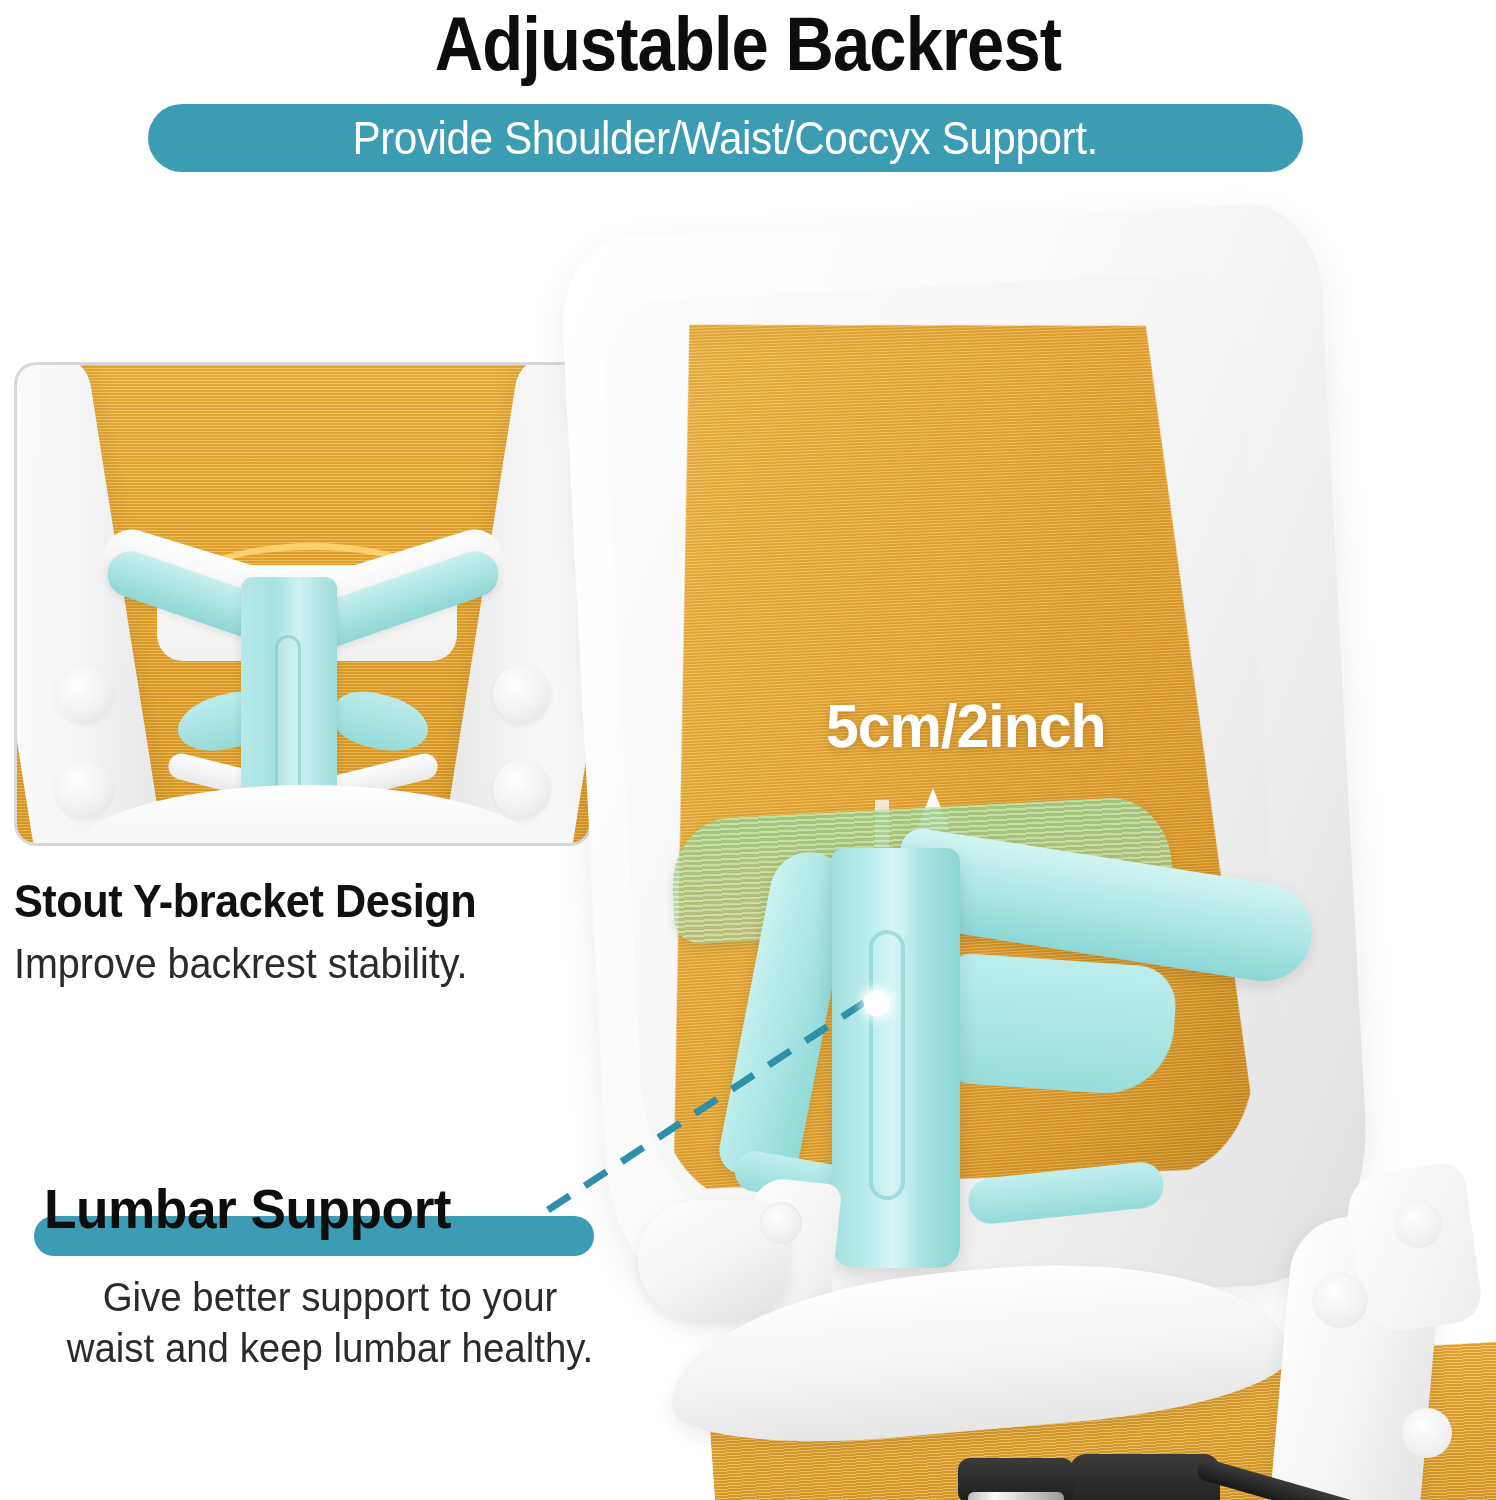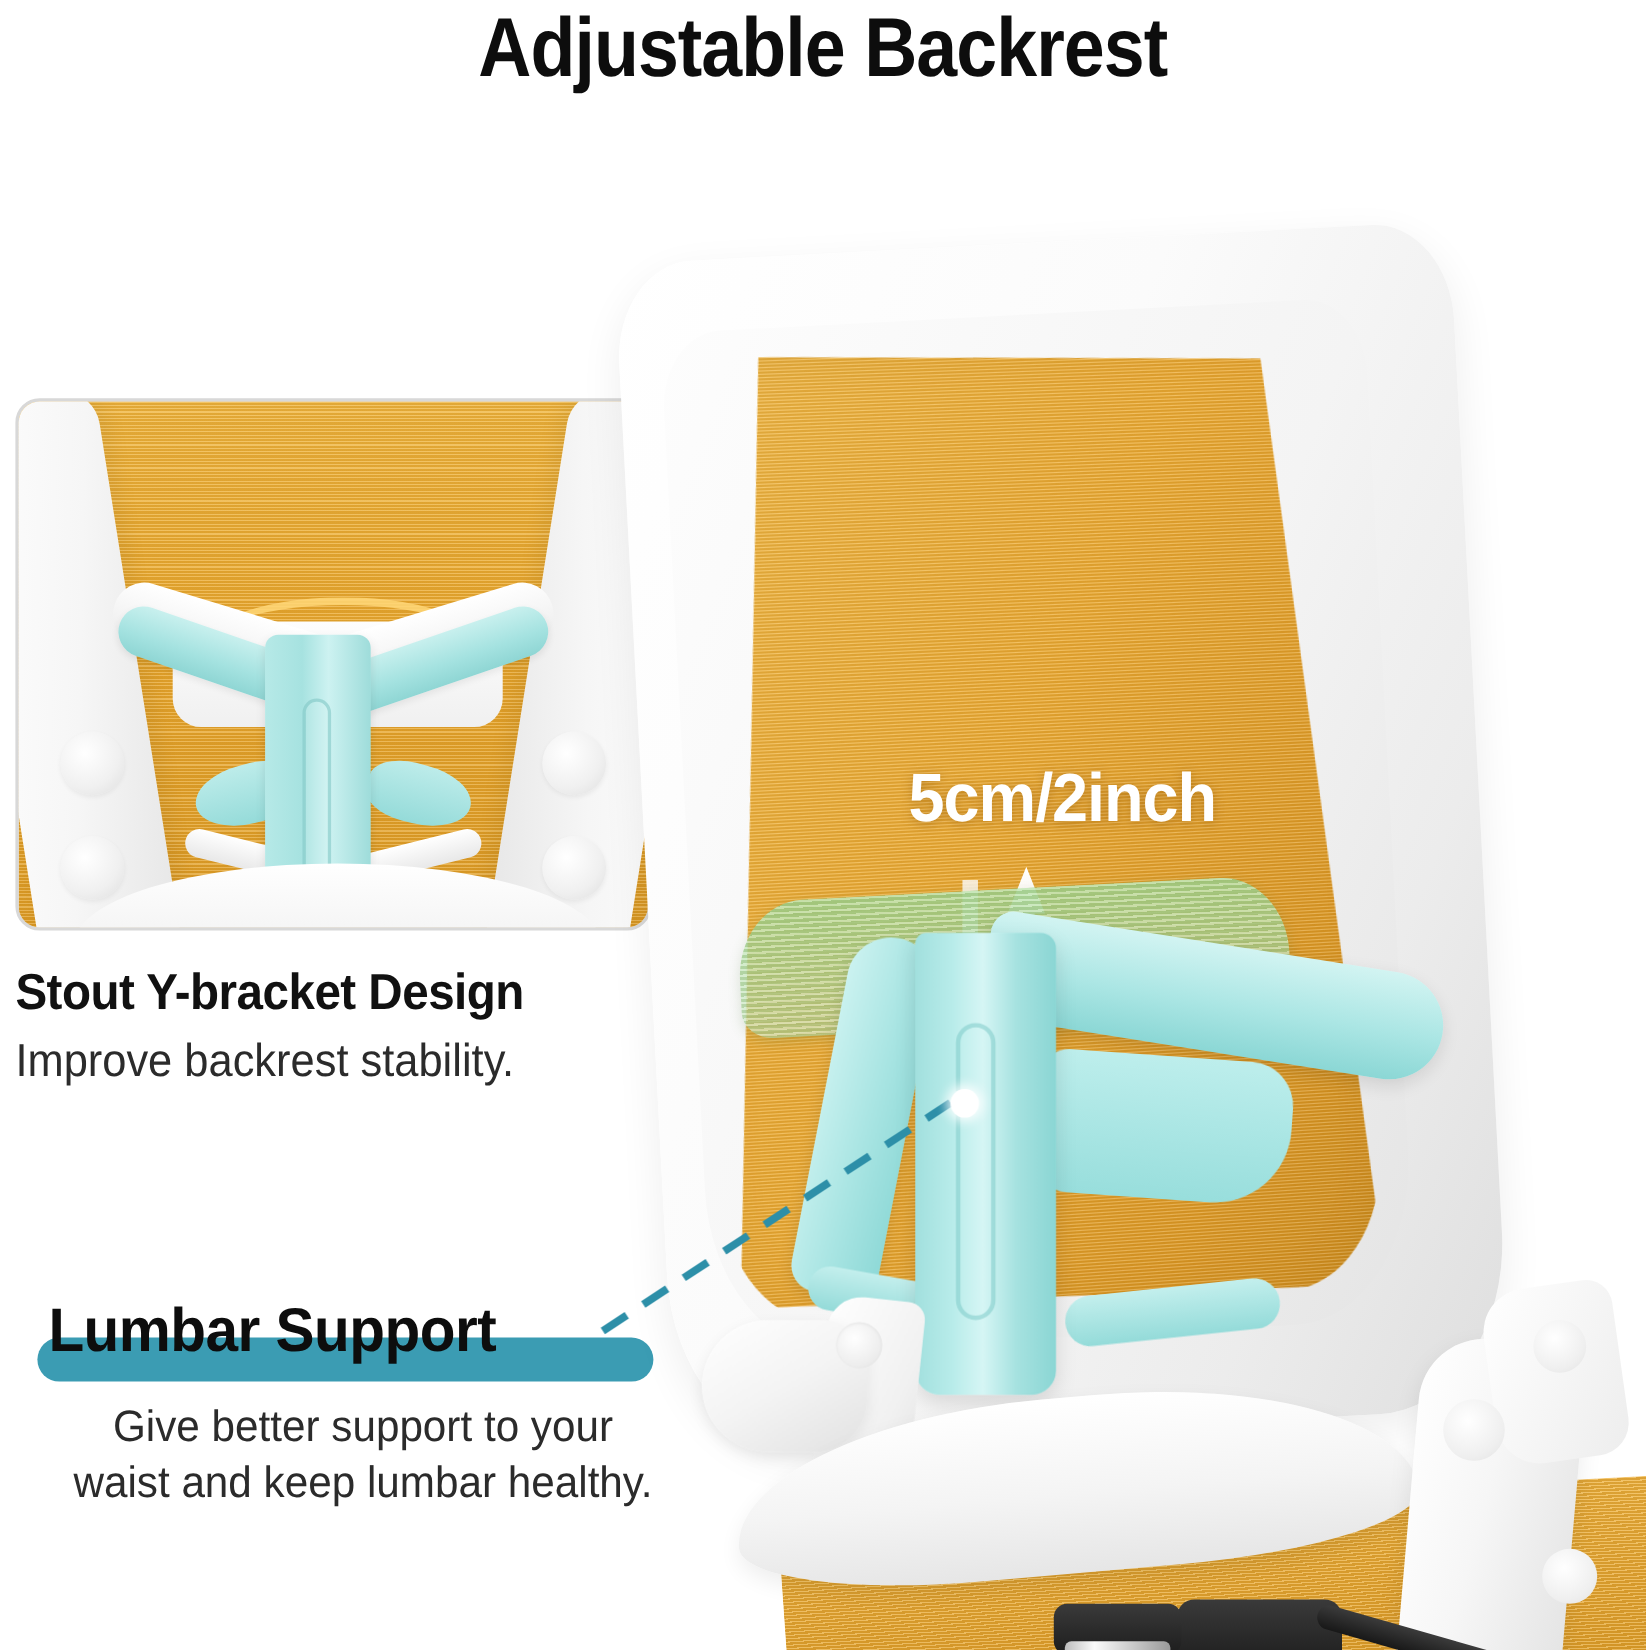--- a/index.html
+++ b/index.html
@@ -487,20 +487,23 @@
     transform:rotate(16deg);
   }
 </style>
 </head>
 <body>
 
 <div id="page">
 
   <div id="header-title">Adjustable Backrest</div>
 
+  <div id="subtitle-pill">
+    <span id="subtitle-text">Provide Shoulder/Waist/Coccyx Support.</span>
+  </div>
 
   <div id="inset-panel">
     <div class="inset-mesh"></div>
     <div class="inset-mesh-loop"></div>
     <div class="inset-frame-l"></div>
     <div class="inset-frame-r"></div>
     <div class="inset-white-pad"></div>
     <div class="inset-white-arm-l"></div>
     <div class="inset-white-arm-r"></div>
     <div class="inset-y-wing-l"></div>

